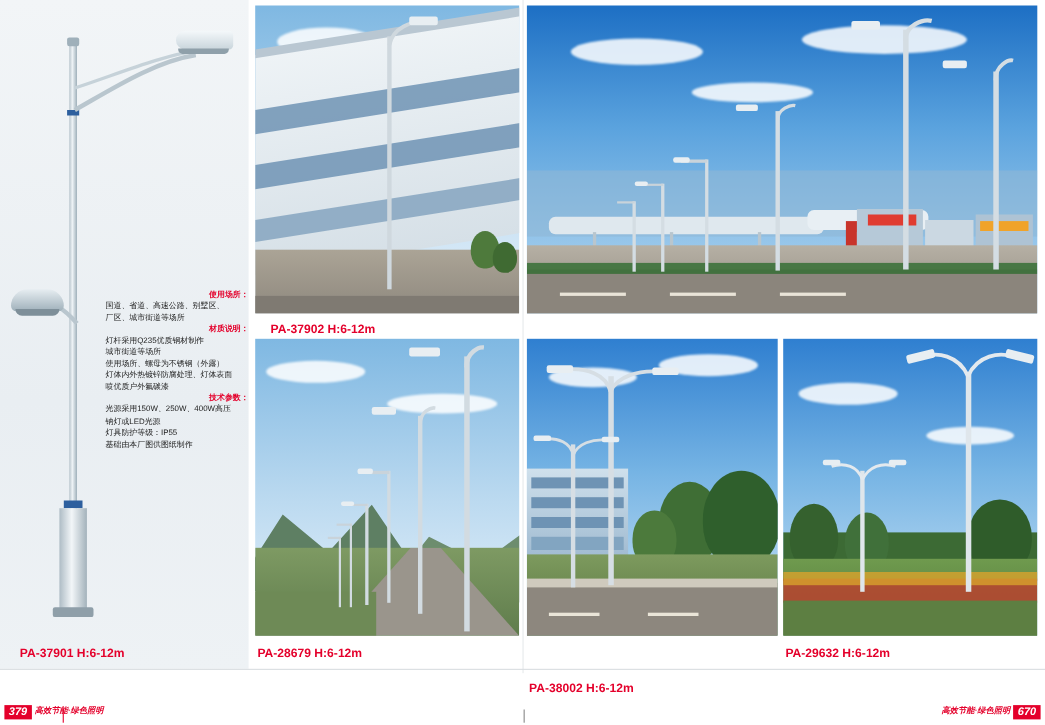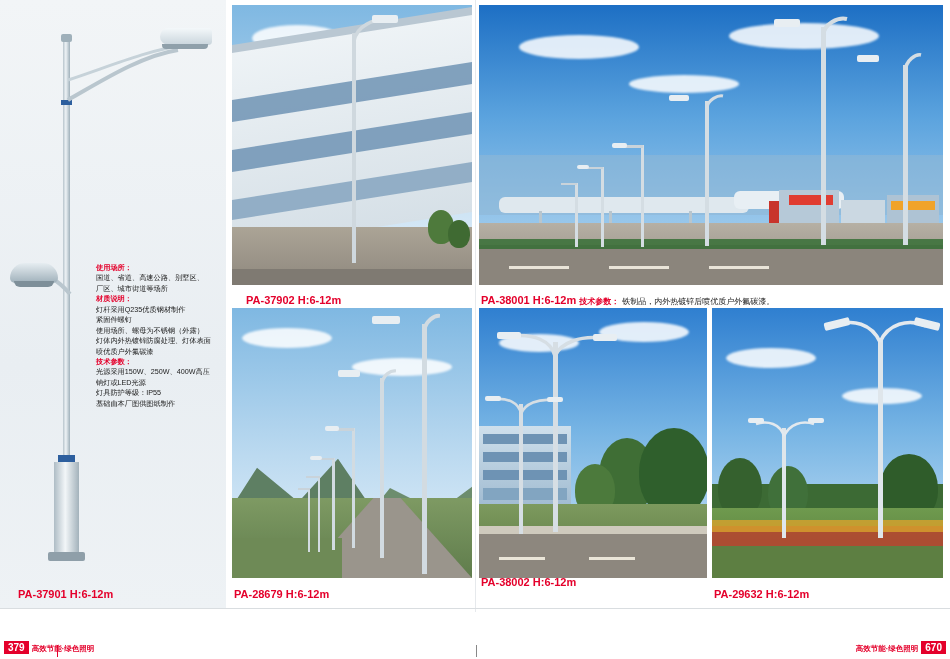--- a/index.html
+++ b/index.html
@@ -45,31 +45,33 @@
     position: absolute;
     left: 96px; top: 263px;
     width: 130px;
     font-size: 7.2px;
     line-height: 1.45;
     color: #1b1b1b;
   }
   .spec .hd {
     color: #e4002b;
     font-weight: bold;
+    text-align: right;
   }
   .spec p { margin: 0; }
 
   
   .footer-left, .footer-right {
     position: absolute;
     bottom: 5px;
     font-size: 8px;
     display: flex;
-    align-items: flex-end;
+    align-items: flex-start;
     gap: 3px;
+    font-style: italic;
   }
   .footer-left { left: 4px; }
   .footer-right { right: 4px; }
   .pagenum {
     background: #e4002b;
     color: #fff;
     font-weight: bold;
     font-size: 10px;
     padding: 1px 4px 1px 4px;
     line-height: 11px;
@@ -136,21 +138,21 @@
     <div style="position:absolute; left:10px; top:263px; width:48px; height:20px; border-radius:24px 24px 8px 8px;
          background:linear-gradient(#e6edf1,#9fb0ba);"></div>
     <div style="position:absolute; left:14px; top:281px; width:40px; height:6px; background:#7e8f99; border-radius:0 0 6px 6px;"></div>
 
     <div class="spec">
       <p class="hd">使用场所：</p>
       <p>国道、省道、高速公路、别墅区、</p>
       <p>厂区、城市街道等场所</p>
       <p class="hd">材质说明：</p>
       <p>灯杆采用Q235优质钢材制作</p>
-      <p>紧固件螺钉</p>
+      <p>城市街道等场所</p>
       <p>使用场所、螺母为不锈钢（外露）</p>
       <p>灯体内外热镀锌防腐处理、灯体表面</p>
       <p>喷优质户外氟碳漆</p>
       <p class="hd">技术参数：</p>
       <p>光源采用150W、250W、400W高压</p>
       <p>钠灯或LED光源</p>
       <p>灯具防护等级：IP55</p>
       <p>基础由本厂图供图纸制作</p>
     </div>
 
@@ -240,25 +242,20 @@
 
     <div class="pole" style="left:96px; top:178px; width:2.5px; height:64px; background:#d4dde3;"></div>
     <div class="arm" style="left:82px; top:178px; width:16px; height:2px;"></div>
 
     <div class="pole" style="left:424px; top:60px; width:5px; height:180px; background:#d4dde3;"></div>
     <svg style="position:absolute; left:384px; top:46px; width:60px; height:26px;">
       <path d="M42,22 C42,8 54,3 58,4" stroke="#d4dde3" stroke-width="3.5" fill="none"></path>
     </svg>
     <div class="lamp" style="left:378px; top:50px; width:22px; height:7px;"></div>
   </div>
-  <div class="caption" style="left:481px; top:294px;">
-    <span>PA-38001 H:6-12m</span>
-    <span class="tech">技术参数：</span>
-    <span class="techtext">铁制品，内外热镀锌后喷优质户外氟碳漆。</span>
-  </div>
 
   <div class="photo sky-pale" style="left:232px; top:308px; width:240px; height:270px;">
     <div class="cloud" style="left:10px; top:20px; width:90px; height:20px;"></div>
     <div class="cloud" style="left:120px; top:50px; width:100px; height:18px;"></div>
 
     <div style="position:absolute; left:-20px; top:140px; width:180px; height:90px; background:#5e7f63;
          clip-path: polygon(0 100%, 25% 22%, 48% 60%, 70% 12%, 100% 100%);"></div>
     <div style="position:absolute; left:110px; top:160px; width:160px; height:80px; background:#6d8d6e;
          clip-path: polygon(0 100%, 30% 25%, 60% 55%, 85% 18%, 100% 100%);"></div>
 
@@ -326,21 +323,21 @@
     <div class="lamp" style="left:114px; top:26px; width:24px; height:7px;"></div>
 
     <div class="pole" style="left:40px; top:96px; width:3.5px; height:130px; background:#d6dee4;"></div>
     <svg style="position:absolute; left:4px; top:86px; width:84px; height:28px;">
       <path d="M38,20 C36,8 24,4 12,5" stroke="#d6dee4" stroke-width="2.6" fill="none"></path>
       <path d="M38,20 C42,9 56,5 68,6" stroke="#d6dee4" stroke-width="2.6" fill="none"></path>
     </svg>
     <div class="lamp" style="left:6px; top:88px; width:16px; height:5px;"></div>
     <div class="lamp" style="left:68px; top:89px; width:16px; height:5px;"></div>
   </div>
-  <div class="caption" style="left:481px; top:576px;">PA-38002 H:6-12m</div>
+  <div class="caption" style="left:481px; top:620px;">PA-38002 H:6-12m</div>
 
   <div class="photo sky-blue" style="left:712px; top:308px; width:231px; height:270px;">
     <div class="cloud" style="left:14px; top:40px; width:90px; height:20px;"></div>
     <div class="cloud" style="left:130px; top:80px; width:80px; height:16px;"></div>
 
     <div style="position:absolute; left:0; top:176px; width:231px; height:44px; background:#3c6a34;"></div>
     <div class="tree" style="left:6px; top:150px; width:44px; height:60px; background:#35612e;"></div>
     <div class="tree" style="left:56px; top:158px; width:40px; height:54px; background:#40703a;"></div>
     <div class="tree" style="left:168px; top:146px; width:58px; height:68px; background:#2f5c2a;"></div>
 

